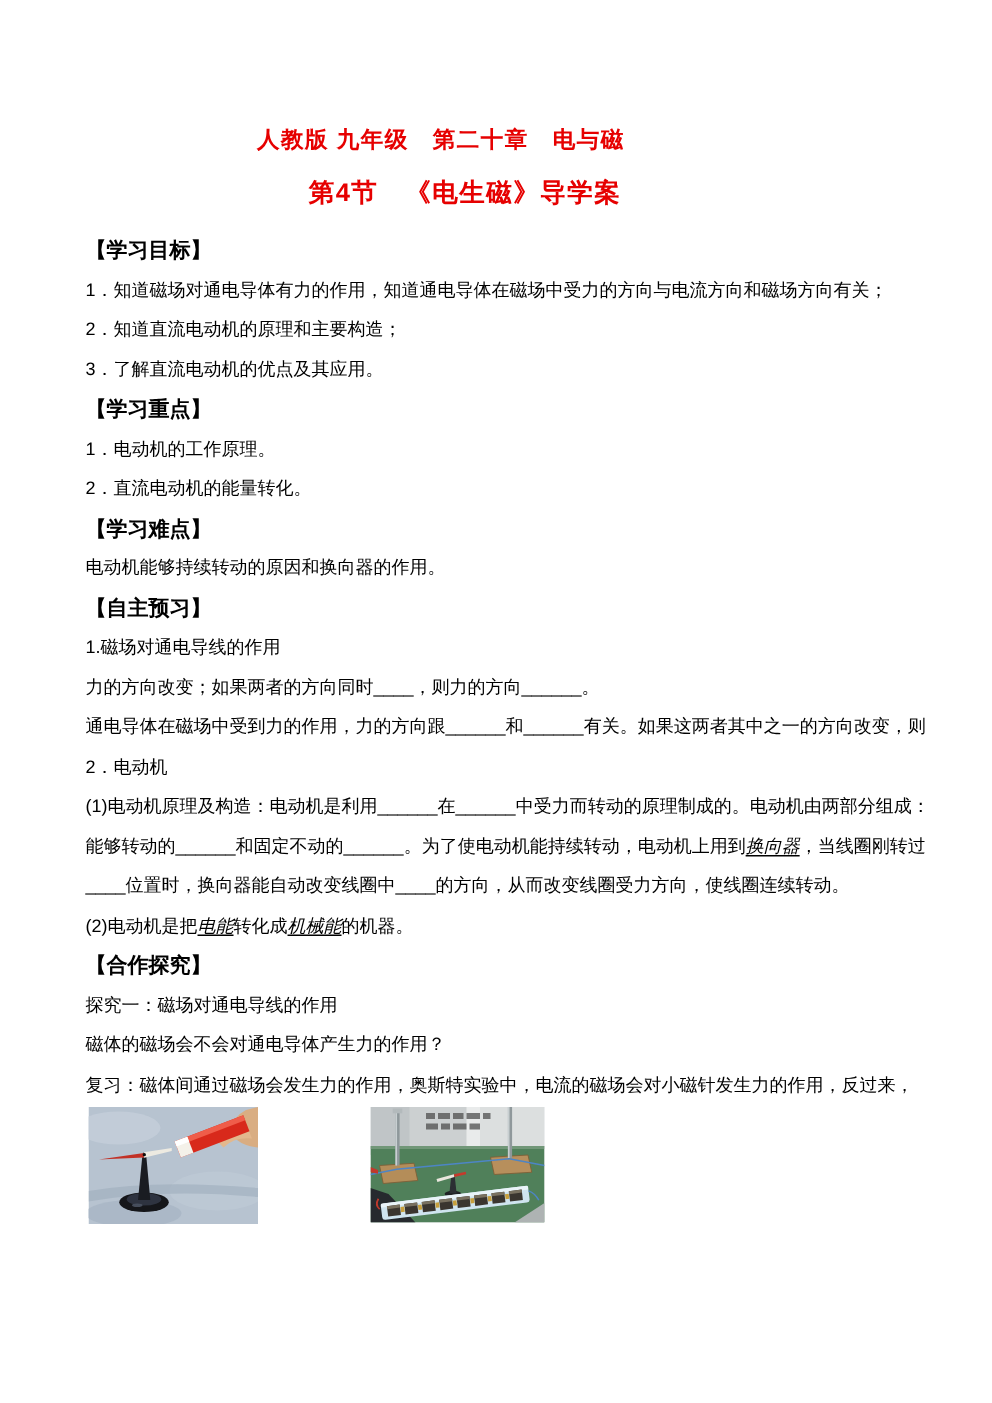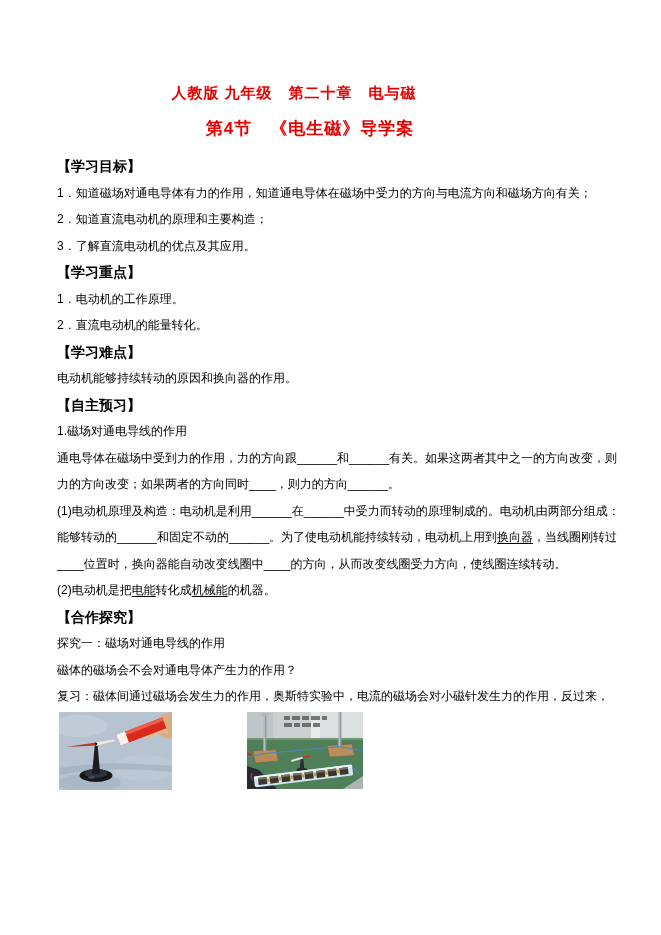--- a/index.html
+++ b/index.html
@@ -16,21 +16,21 @@
     position:absolute;top:117px;left:0;width:620px;text-align:center;
     font-size:17px;font-weight:bold;color:#e60000;margin:0;letter-spacing:1px;
   }
   .content{
     position:absolute;left:57px;top:153px;width:549px;
     font-size:12px;line-height:26.5px;
   }
   .content p{margin:0;white-space:nowrap;}
   .hd{font-weight:bold;font-size:14px;}
   .bold{font-weight:normal;}
-  .u{text-decoration:underline;text-underline-offset:2px;}
+  .u{text-decoration:underline;text-underline-offset:2px;font-style:italic;}
   .photos{
     display:flex;margin-left:2px;margin-top:2px;height:78px;align-items:flex-start;
   }
   .photos .gap{width:75px;height:1px;}
   .q-line{margin-top:13px;}
   svg.ph{display:block;}
 </style>
 </head>
 <body>
 
@@ -46,22 +46,23 @@
 
   <p class="hd">【学习重点】</p>
   <p>1．电动机的工作原理。</p>
   <p>2．直流电动机的能量转化。</p>
 
   <p class="hd">【学习难点】</p>
   <p>电动机能够持续转动的原因和换向器的作用。</p>
 
   <p class="hd">【自主预习】</p>
   <p>1.磁场对通电导线的作用</p>
+  <p>力的方向改变；如果两者的方向同时____，则力的方向______。</p>
   <p>通电导体在磁场中受到力的作用，力的方向跟______和______有关。如果这两者其中之一的方向改变，则</p>
-  <p>力的方向改变；如果两者的方向同时____，则力的方向______。</p>
+  <p>2．电动机</p>
   <p>(1)电动机原理及构造：电动机是利用______在______中受力而转动的原理制成的。电动机由两部分组成：</p>
   <p><span>能够转动的______和固定不动的______。为了使电动机能持续转动，电动机上用到</span><span class="u">换向器</span><span>，当线圈刚转过</span></p>
   <p>____位置时，换向器能自动改变线圈中____的方向，从而改变线圈受力方向，使线圈连续转动。</p>
   <p><span>(2)电动机是把</span><span class="u">电能</span><span>转化成</span><span class="u">机械能</span><span>的机器。</span></p>
 
   <p class="hd">【合作探究】</p>
   <p class="bold">探究一：磁场对通电导线的作用</p>
   <p>磁体的磁场会不会对通电导体产生力的作用？</p>
   <p>复习：磁体间通过磁场会发生力的作用，奥斯特实验中，电流的磁场会对小磁针发生力的作用，反过来，</p>
 

